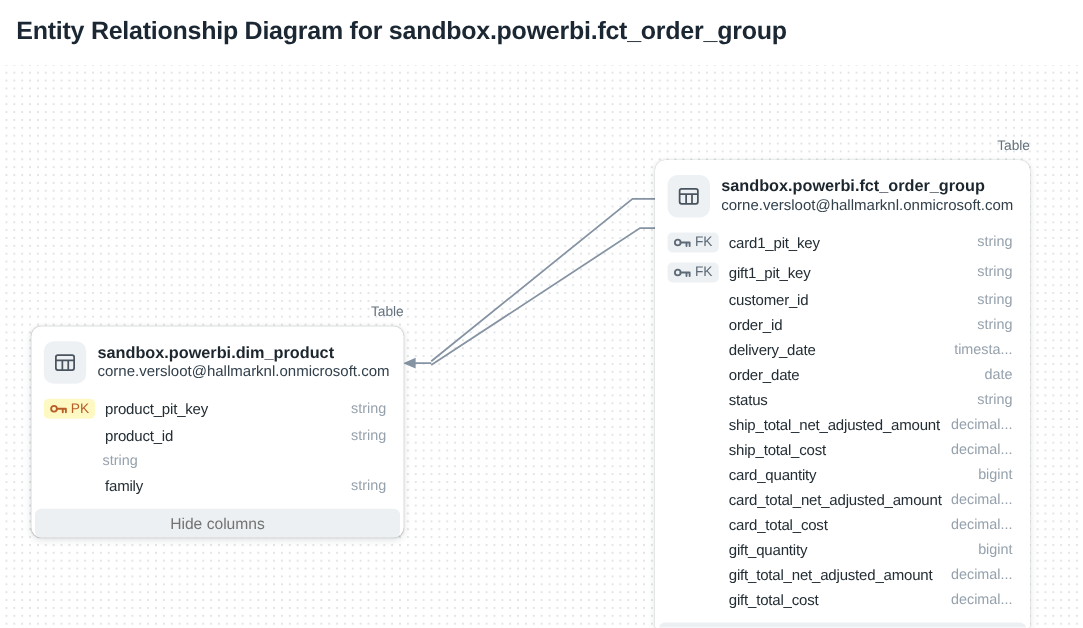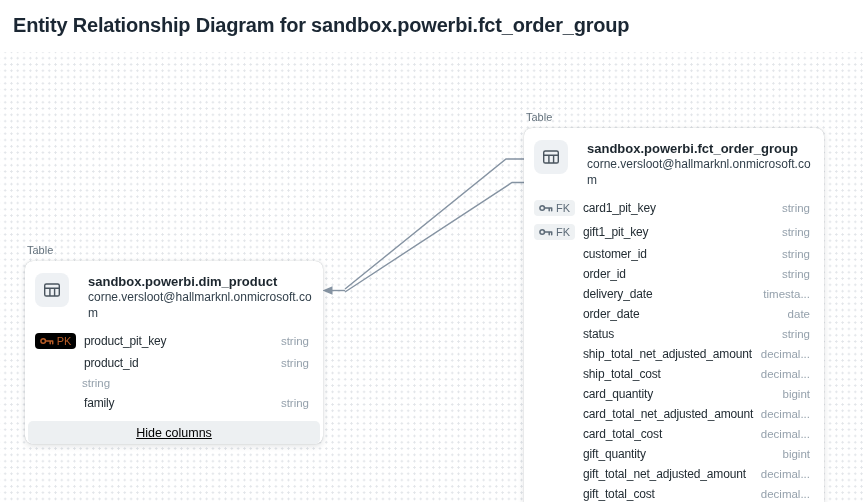--- a/index.html
+++ b/index.html
@@ -20,28 +20,28 @@
   .canvas {
     position: absolute; left: 0; top: 52px; width: 866px; height: 450px;
     background-image: radial-gradient(circle, #e2e5e9 1px, transparent 1.15px);
     background-size: 6.3px 6.3px;
     background-position: 2px 3px;
   }
   .edges { position: absolute; left: 0; top: 0; pointer-events: none; }
 
   .table-node { position: absolute; }
   .node-label {
-    font-size: 11px; color: #64727d; margin: 0 0 4px 2px; height: 13px;
+    font-size: 11px; color: #64727d; margin: 0 0 4px 2px; height: 13px; text-align: right;
   }
   .card {
     background: #ffffff; border-radius: 8px;
     box-shadow: 0 0 1px rgba(30,40,50,.35), 0 2px 6px rgba(30,40,50,.14);
     width: 100%;
   }
-  .card-header { display: flex; padding: 12px 10px 8px 10px; gap: 19px; }
+  .card-header { display: flex; padding: 12px 10px 8px 10px; gap: 9px; }
   .table-icon {
     width: 34px; height: 34px; flex: none;
     background: #eef1f4; border-radius: 8px;
     display: flex; align-items: center; justify-content: center;
     color: #49545e;
   }
   .header-text { min-width: 0; }
   .table-name {
     font-size: 13px; font-weight: 700; color: #1c262e; line-height: 17px;
     white-space: nowrap;
@@ -51,39 +51,38 @@
     word-break: break-all;
   }
   .rows { padding-bottom: 6px; }
   .row { display: flex; align-items: center; height: 20px; padding: 0 14px 0 10px; }
   .row.key-row { height: 24px; }
   .badge {
     width: 41px; height: 16px; flex: none; border-radius: 4px;
     display: inline-flex; align-items: center; justify-content: center; gap: 3px;
     font-size: 11px;
   }
-  .badge.pk { background: #000000; color: #b95d28; }
+  .badge.pk { background: #fef9c3; color: #b95d28; }
   .badge.fk { background: #eef1f3; color: #5d6b78; }
   .badge-spacer { width: 41px; flex: none; }
   .col-name {
     flex: 1; margin-left: 8px; min-width: 0;
     font-size: 12px; letter-spacing: -0.15px; color: #232d34;
     white-space: nowrap;
   }
   .col-type {
     margin-left: 6px; font-size: 11.5px; color: #95a1ac;
     white-space: nowrap; text-align: right;
   }
   .card-footer {
     display: block; margin: 2px 3px 3px 3px; width: calc(100% - 6px); height: 23px;
     background: #edf0f2; border: none; border-radius: 5px;
     font-family: "Liberation Sans", sans-serif;
-    font-size: 12.5px; color: #000000; text-align: center; cursor: pointer;
+    font-size: 12.5px; color: #737373; text-align: center; cursor: pointer;
     padding: 1px;
-    text-decoration: underline;
   }
   #table-node-0 { left: 25px;  top: 192px; width: 298px; }
   #table-node-1 { left: 524px; top: 59px;  width: 300px; }
 </style>
 </head>
 <body>
 
 <h1 class="page-title">Entity Relationship Diagram for sandbox.powerbi.fct_order_group</h1>
 
 <div class="canvas">

